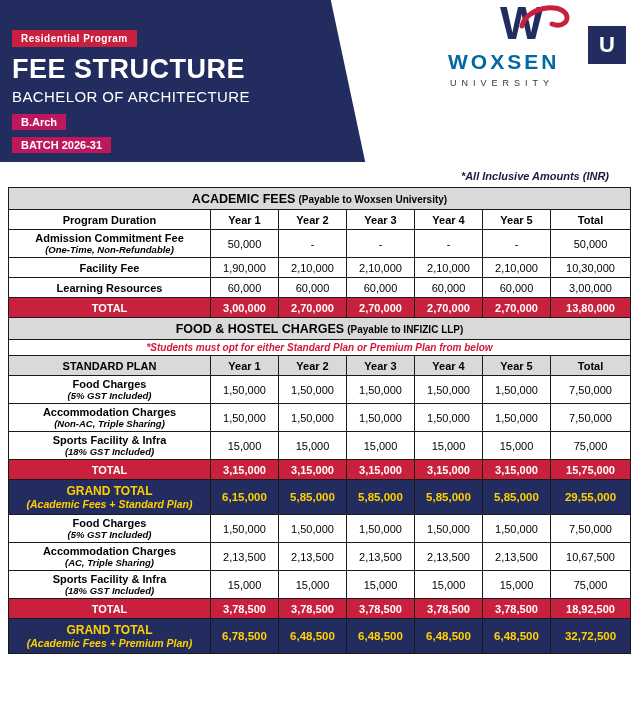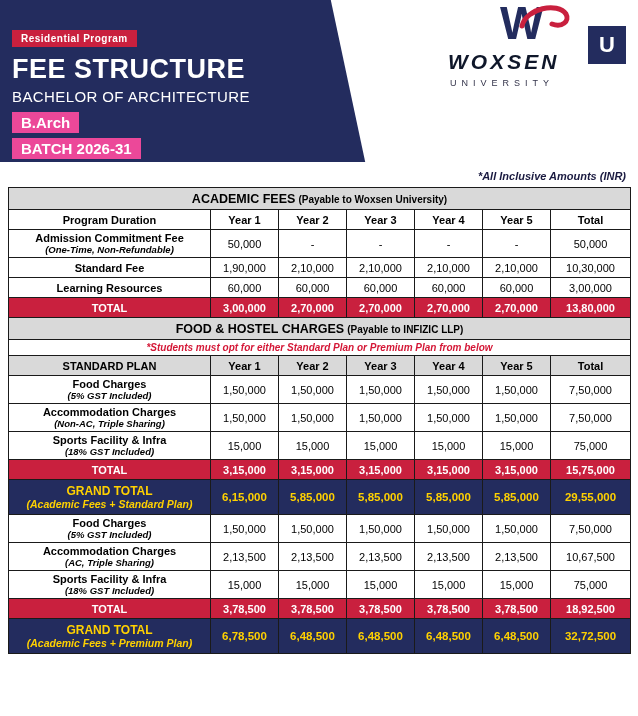--- a/index.html
+++ b/index.html
@@ -20,38 +20,38 @@
     background: #ffffff; transform: skewX(12deg); z-index: 1;
   }
   .header-content { position: absolute; left: 12px; top: 28px; z-index: 2; }
   .tag {
     display: inline-block; background: #c9203e; color: #fff;
     font-size: 10px; font-weight: bold; padding: 3px 9px; letter-spacing: 0.5px;
   }
   .title { color: #fff; font-size: 27px; font-weight: bold; letter-spacing: 0.5px; margin: 7px 0 3px; }
   .subtitle { color: #fff; font-size: 15px; letter-spacing: 0.4px; margin-bottom: 7px; text-align: center; }
   .badge {
-    display: inline-block; background: #ec4899; color: #fff;
-    font-size: 15px; font-weight: bold; padding: 2px 9px; margin-bottom: 5px;
+    display: inline-block; background: #be185d; color: #fff;
+    font-size: 11px; font-weight: bold; padding: 2px 9px; margin-bottom: 5px;
   }
 
   .logo { position: absolute; right: 12px; top: 6px; width: 178px; height: 96px; z-index: 2; }
   .logo-w { position: absolute; left: 52px; top: -10px; font-size: 46px; font-weight: bold; color: #232c5e; }
   .logo-swoosh { position: absolute; left: 70px; top: -6px; }
   .logo-u {
     position: absolute; right: 0; top: 20px; width: 38px; height: 38px;
     background: #232c5e; color: #fff; font-weight: bold; font-size: 22px;
     text-align: center; line-height: 38px;
   }
-  .logo-name { position: absolute; left: 0; top: 44px; font-size: 21px; font-weight: bold; letter-spacing: 3px; color: #0f172a; font-style: italic; }
+  .logo-name { position: absolute; left: 0; top: 44px; font-size: 21px; font-weight: bold; letter-spacing: 3px; color: #0369a1; }
   .logo-sub { position: absolute; left: 2px; top: 72px; font-size: 9px; letter-spacing: 5px; color: #33334a; }
 
   
   .inr-note {
-    text-align: right; padding: 8px 12px 5px;
+    text-align: right; padding: 8px 29px 5px;
     font-size: 11px; font-weight: bold; font-style: italic; color: #1a1a40;
   }
 
   
   table.fees {
     width: 622px; margin: 0 8px; border-collapse: collapse; table-layout: fixed;
   }
   table.fees td {
     border: 1px solid #1a1a1a; font-size: 11px; color: #000;
     padding: 2px 4px; text-align: center; vertical-align: middle; height: 20px;
@@ -139,21 +139,21 @@
     <td>50,000</td>
     <td>-</td>
     <td>-</td>
     <td>-</td>
     <td>-</td>
     <td>50,000</td>
   </tr>
 
   <tr>
     <td class="lbl">
-      <span class="lbl-main">Standard Fee</span>
+      <span class="lbl-main">Facility Fee</span>
       <span class="lbl-sub"></span>
     </td>
     <td>1,90,000</td>
     <td>2,10,000</td>
     <td>2,10,000</td>
     <td>2,10,000</td>
     <td>2,10,000</td>
     <td>10,30,000</td>
   </tr>
 

